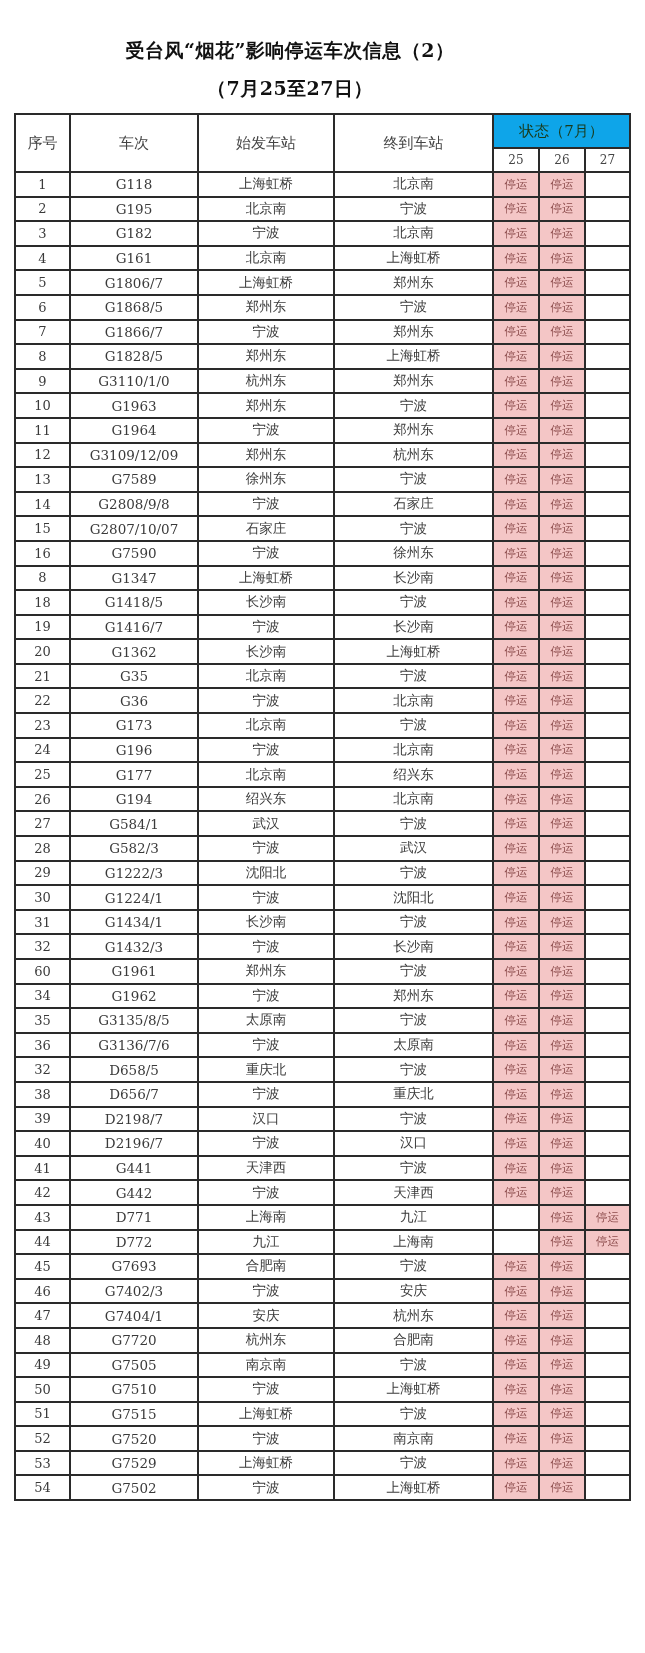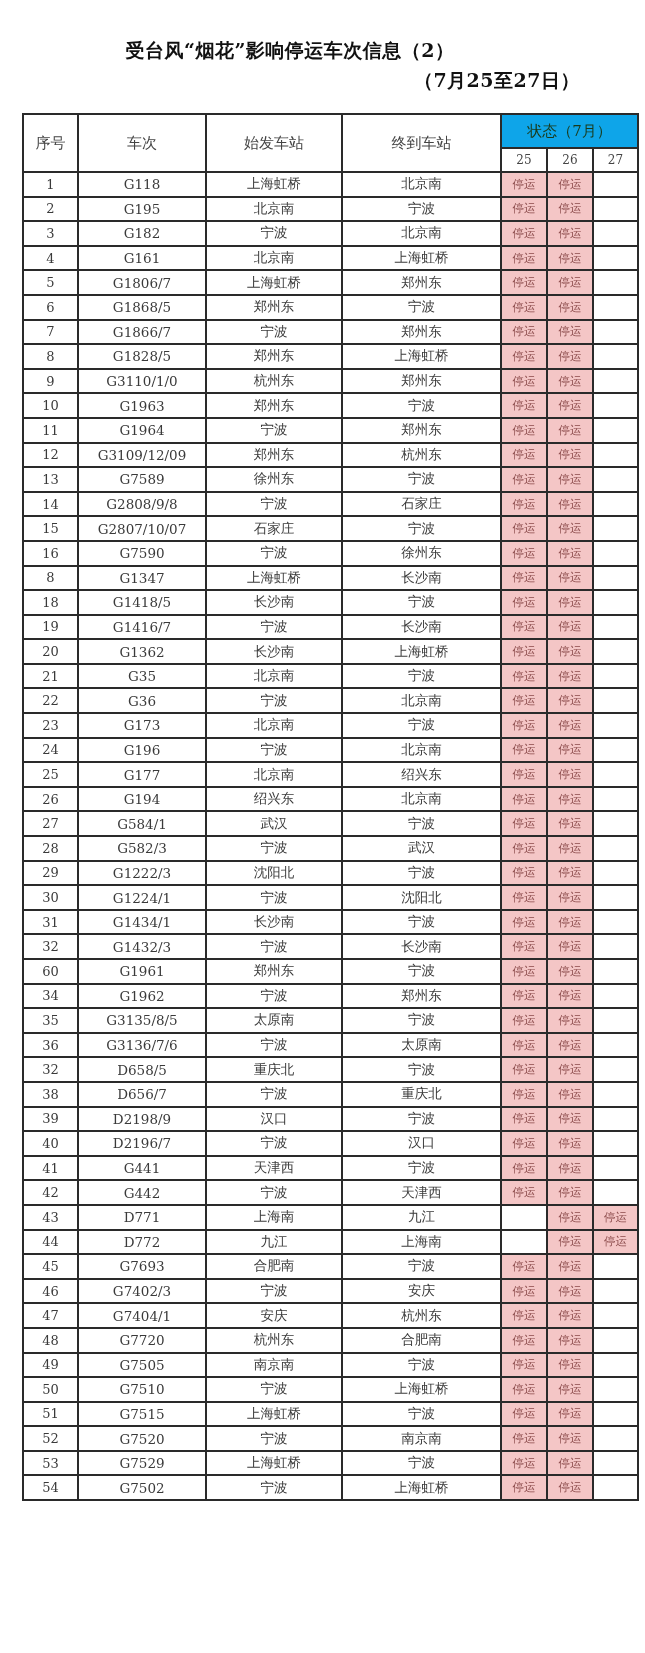--- a/index.html
+++ b/index.html
@@ -1,22 +1,22 @@
 <!DOCTYPE html>
 <html><head>
 <meta charset="utf-8">
 <style>
   html, body { margin: 0; padding: 0; background: #ffffff; }
   body { width: 645px; height: 1653px; position: relative; overflow: hidden;
          font-family: "DejaVu Serif", "Liberation Serif", serif; color: #333; }
   .title { position: absolute; left: 0; width: 580px; text-align: center;
            font-weight: bold; color: #111; font-size: 19px; letter-spacing: 0.5px; }
   .t1 { top: 38px; }
-  .t2 { top: 68px; text-align: right; }
-  table { position: absolute; left: 22px; top: 113px; border-collapse: collapse;
+  .t2 { top: 76px; }
+  table { position: absolute; left: 14px; top: 113px; border-collapse: collapse;
           table-layout: fixed; width: 615px; }
   td, th { border: 2px solid #2a2a2a; padding: 0; text-align: center; vertical-align: middle;
            font-weight: normal; overflow: hidden; white-space: nowrap; }
   th { font-size: 15px; color: #444; }
   th.status-head { background: #0ea5e9; color: #1a3a1a; height: 32px; font-size: 15px; }
   th.day { height: 22px; font-size: 12px; color: #444; }
   td { height: 22.6px; font-size: 13.5px; color: #3a3a3a; }
   td.num { font-size: 13px; }
   td.stop { background: #f4c6c6; color: #8a4a4a; font-size: 11.5px; }
   td.empty { background: #ffffff; }
@@ -389,21 +389,21 @@
         <td class="num">38</td>
         <td>D656/7</td>
         <td>宁波</td>
         <td>重庆北</td>
         <td class="stop">停运</td>
         <td class="stop">停运</td>
         <td class="empty"></td>
       </tr>
       <tr>
         <td class="num">39</td>
-        <td>D2198/9</td>
+        <td>D2198/7</td>
         <td>汉口</td>
         <td>宁波</td>
         <td class="stop">停运</td>
         <td class="stop">停运</td>
         <td class="empty"></td>
       </tr>
       <tr>
         <td class="num">40</td>
         <td>D2196/7</td>
         <td>宁波</td>

